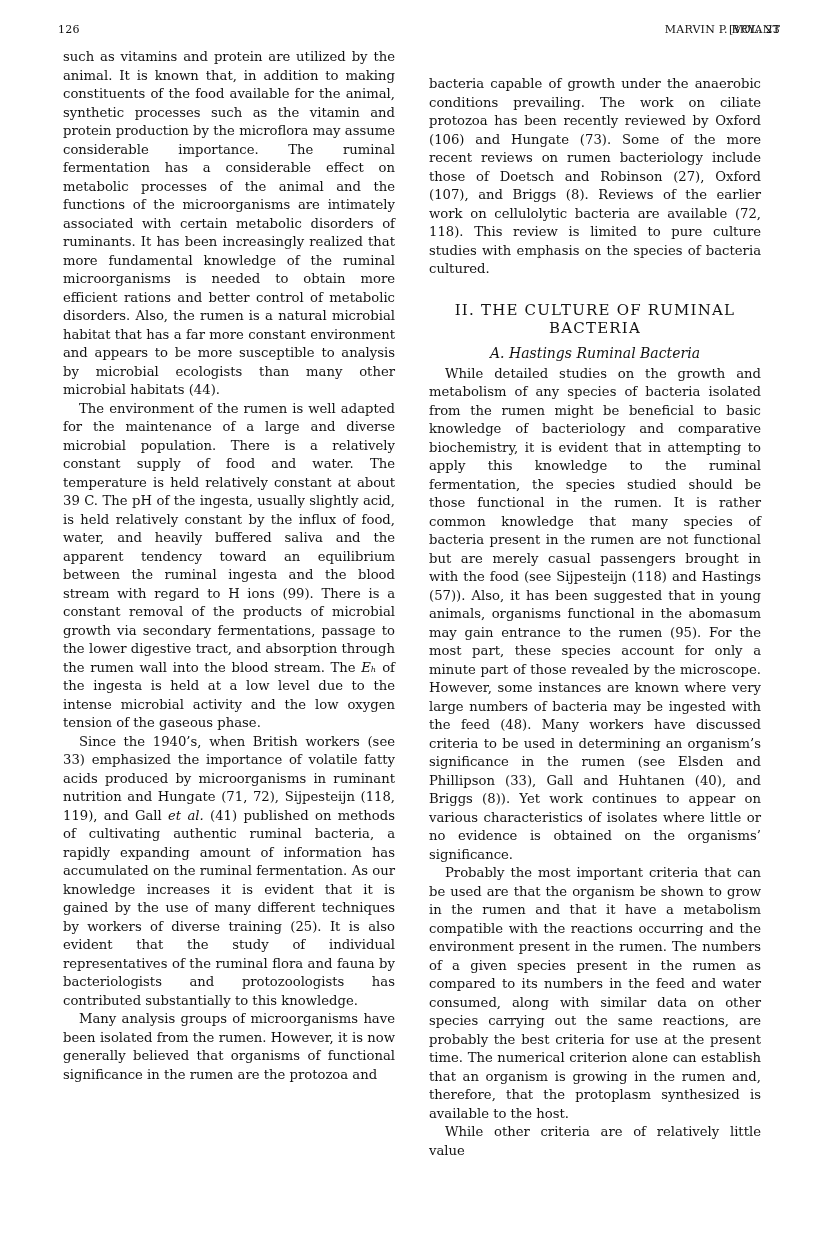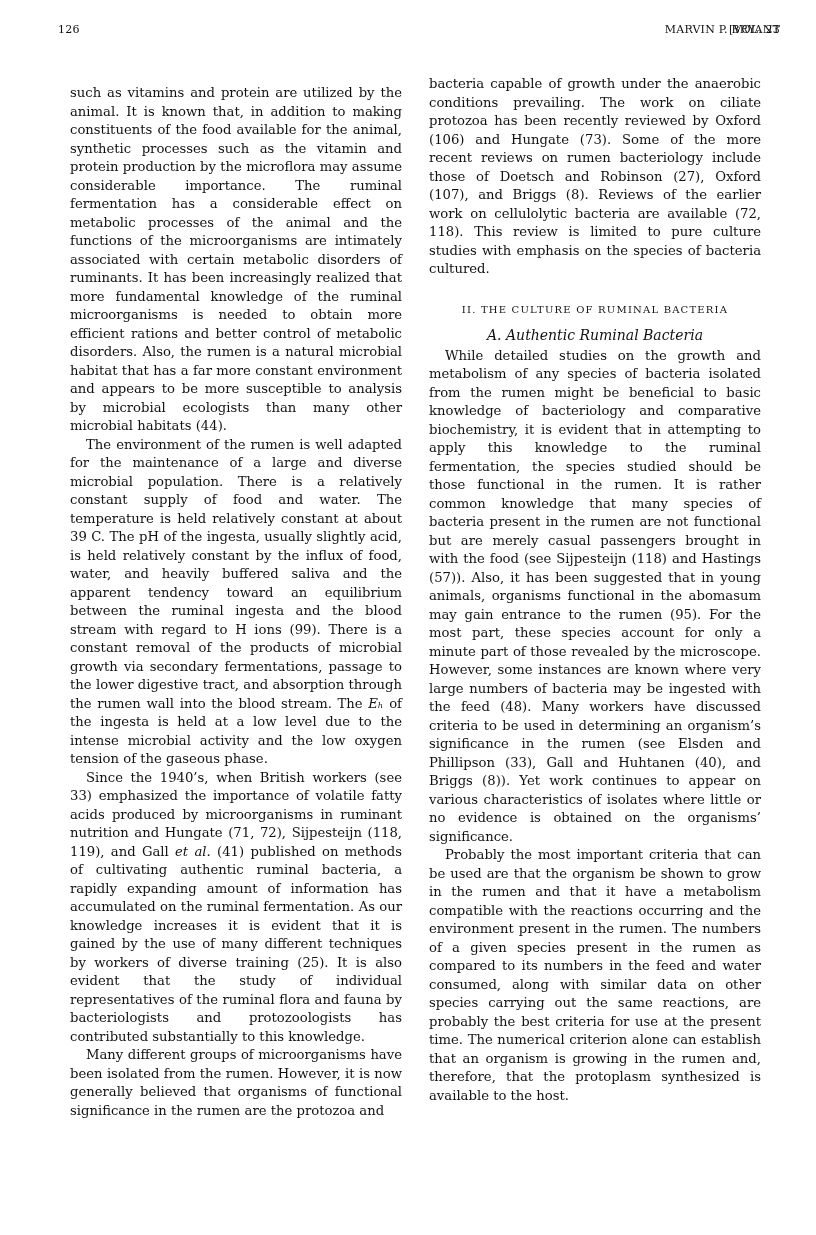--- a/index.html
+++ b/index.html
@@ -13,27 +13,27 @@
     font-size: 11px; line-height: 20px; letter-spacing: 0.2px;
   }
   .header .page-num { position: absolute; left: 0; top: 0; }
   .header .running-title { position: absolute; left: 0; right: 0; text-align: right; top: 0; }
   .header .volume { position: absolute; right: 0; top: 0; font-variant: small-caps; }
   .col {
     position: absolute; top: 48px; width: 332px;
     font-size: 13.2px; line-height: 18.5px; text-align: justify;
     hyphens: manual;
   }
-  .col.left { left: 70px; margin-top: 36px; }
+  .col.left { left: 63px; }
   .col.right { left: 429px; margin-top: 27px; }
   .col p { margin: 0; }
   .col p.indent { text-indent: 16px; }
   .col p.cont { text-indent: 0; }
   .section-heading {
-    text-align: center; font-size: 10px; letter-spacing: 1.2px;
+    text-align: center; font-size: 15px; letter-spacing: 1.2px;
     margin: 22px 0 6px 0; line-height: 18px;
   }
   .subsection-heading {
     text-align: center; font-style: italic; font-size: 14px;
     margin: 4px 0 2px 0; line-height: 20px;
   }
   em { }
 </style>
 </head>
 <body>
@@ -41,22 +41,23 @@
 <div class="header">
   <span class="page-num">126</span>
   <span class="running-title">MARVIN P. BRYANT</span>
   <span class="volume">[VOL. 23</span>
 </div>
 
 <div class="col left">
   <p class="cont">such as vitamins and protein are utilized by the animal. It is known that, in addition to making constituents of the food available for the animal, synthetic processes such as the vitamin and protein production by the microflora may assume considerable importance. The ruminal fermentation has a considerable effect on metabolic processes of the animal and the functions of the microorganisms are intimately associated with certain metabolic disorders of ruminants. It has been increasingly realized that more fundamental knowledge of the ruminal microorganisms is needed to obtain more efficient rations and better control of metabolic disorders. Also, the rumen is a natural microbial habitat that has a far more constant environment and appears to be more susceptible to analysis by microbial ecologists than many other microbial habitats (44).</p>
   <p class="indent"><span>The environment of the rumen is well adapted for the maintenance of a large and diverse microbial population. There is a relatively constant supply of food and water. The temperature is held relatively constant at about 39 C. The pH of the ingesta, usually slightly acid, is held relatively constant by the influx of food, water, and heavily buffered saliva and the apparent tendency toward an equilibrium between the ruminal ingesta and the blood stream with regard to H ions (99). There is a constant removal of the products of microbial growth via secondary fermentations, passage to the lower digestive tract, and absorption through the rumen wall into the blood stream. The </span><em>Eₕ</em><span> of the ingesta is held at a low level due to the intense microbial activity and the low oxygen tension of the gaseous phase.</span></p>
   <p class="indent"><span>Since the 1940’s, when British workers (see 33) emphasized the importance of volatile fatty acids produced by microorganisms in ruminant nutrition and Hungate (71, 72), Sijpesteijn (118, 119), and Gall </span><em>et al.</em><span> (41) published on methods of cultivating authentic ruminal bacteria, a rapidly expanding amount of information has accumulated on the ruminal fermentation. As our knowledge increases it is evident that it is gained by the use of many different techniques by workers of diverse training (25). It is also evident that the study of individual representatives of the ruminal flora and fauna by bacteriologists and protozoologists has contributed substantially to this knowledge.</span></p>
-  <p class="indent">Many different groups of microorganisms have been isolated from the rumen. However, it is now generally believed that organisms of functional significance in the rumen are the protozoa and</p>
+  <p class="indent">Many analysis groups of microorganisms have been isolated from the rumen. However, it is now generally believed that organisms of functional significance in the rumen are the protozoa and</p>
 </div>
 
 <div class="col right">
   <p class="cont">bacteria capable of growth under the anaerobic conditions prevailing. The work on ciliate protozoa has been recently reviewed by Oxford (106) and Hungate (73). Some of the more recent reviews on rumen bacteriology include those of Doetsch and Robinson (27), Oxford (107), and Briggs (8). Reviews of the earlier work on cellulolytic bacteria are available (72, 118). This review is limited to pure culture studies with emphasis on the species of bacteria cultured.</p>
   <div class="section-heading">II. THE CULTURE OF RUMINAL BACTERIA</div>
-  <div class="subsection-heading">A. Authentic Ruminal Bacteria</div>
+  <div class="subsection-heading">A. Hastings Ruminal Bacteria</div>
   <p class="indent">While detailed studies on the growth and metabolism of any species of bacteria isolated from the rumen might be beneficial to basic knowledge of bacteriology and comparative biochemistry, it is evident that in attempting to apply this knowledge to the ruminal fermentation, the species studied should be those functional in the rumen. It is rather common knowledge that many species of bacteria present in the rumen are not functional but are merely casual passengers brought in with the food (see Sijpesteijn (118) and Hastings (57)). Also, it has been suggested that in young animals, organisms functional in the abomasum may gain entrance to the rumen (95). For the most part, these species account for only a minute part of those revealed by the microscope. However, some instances are known where very large numbers of bacteria may be ingested with the feed (48). Many workers have discussed criteria to be used in determining an organism’s significance in the rumen (see Elsden and Phillipson (33), Gall and Huhtanen (40), and Briggs (8)). Yet work continues to appear on various characteristics of isolates where little or no evidence is obtained on the organisms’ significance.</p>
   <p class="indent">Probably the most important criteria that can be used are that the organism be shown to grow in the rumen and that it have a metabolism compatible with the reactions occurring and the environment present in the rumen. The numbers of a given species present in the rumen as compared to its numbers in the feed and water consumed, along with similar data on other species carrying out the same reactions, are probably the best criteria for use at the present time. The numerical criterion alone can establish that an organism is growing in the rumen and, therefore, that the protoplasm synthesized is available to the host.</p>
+  <p class="indent">While other criteria are of relatively little value</p>
 </div>
 
 </body></html>

